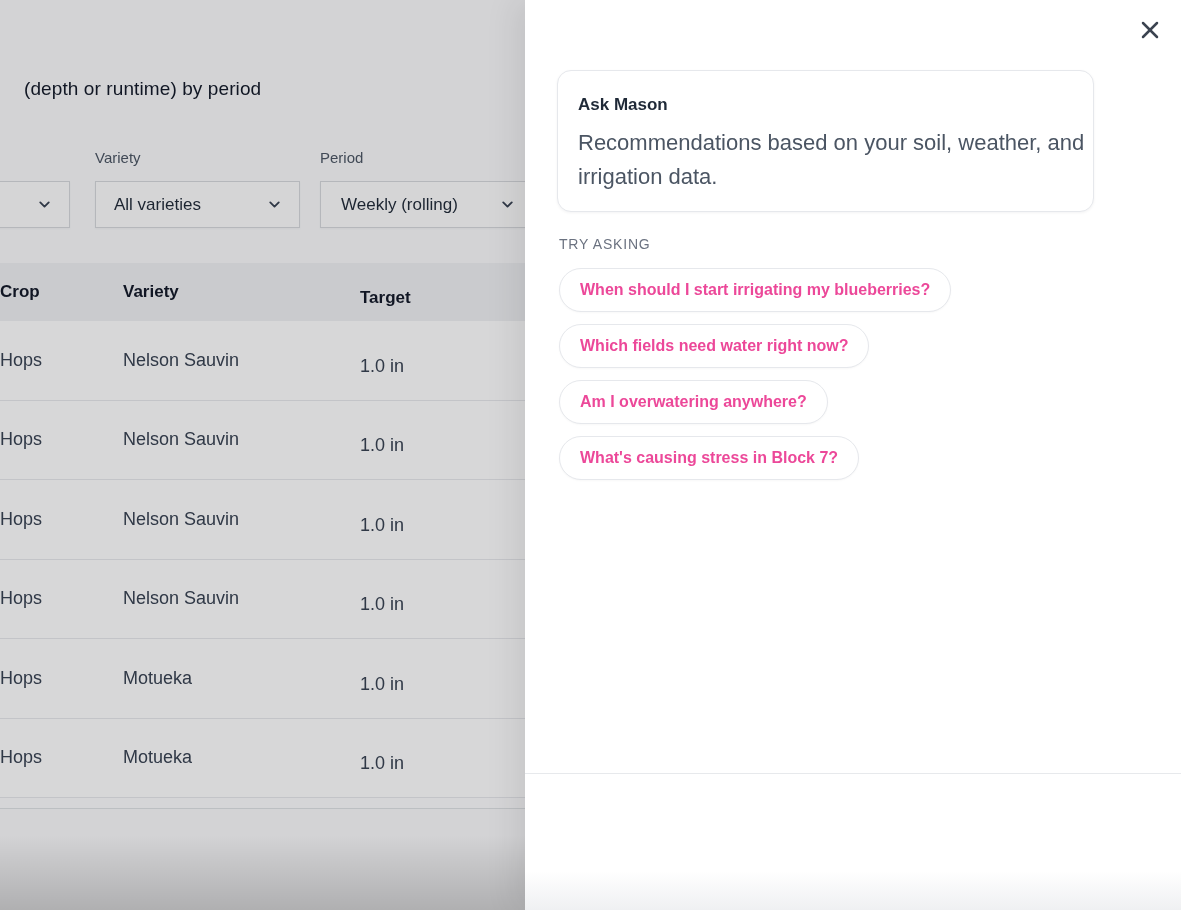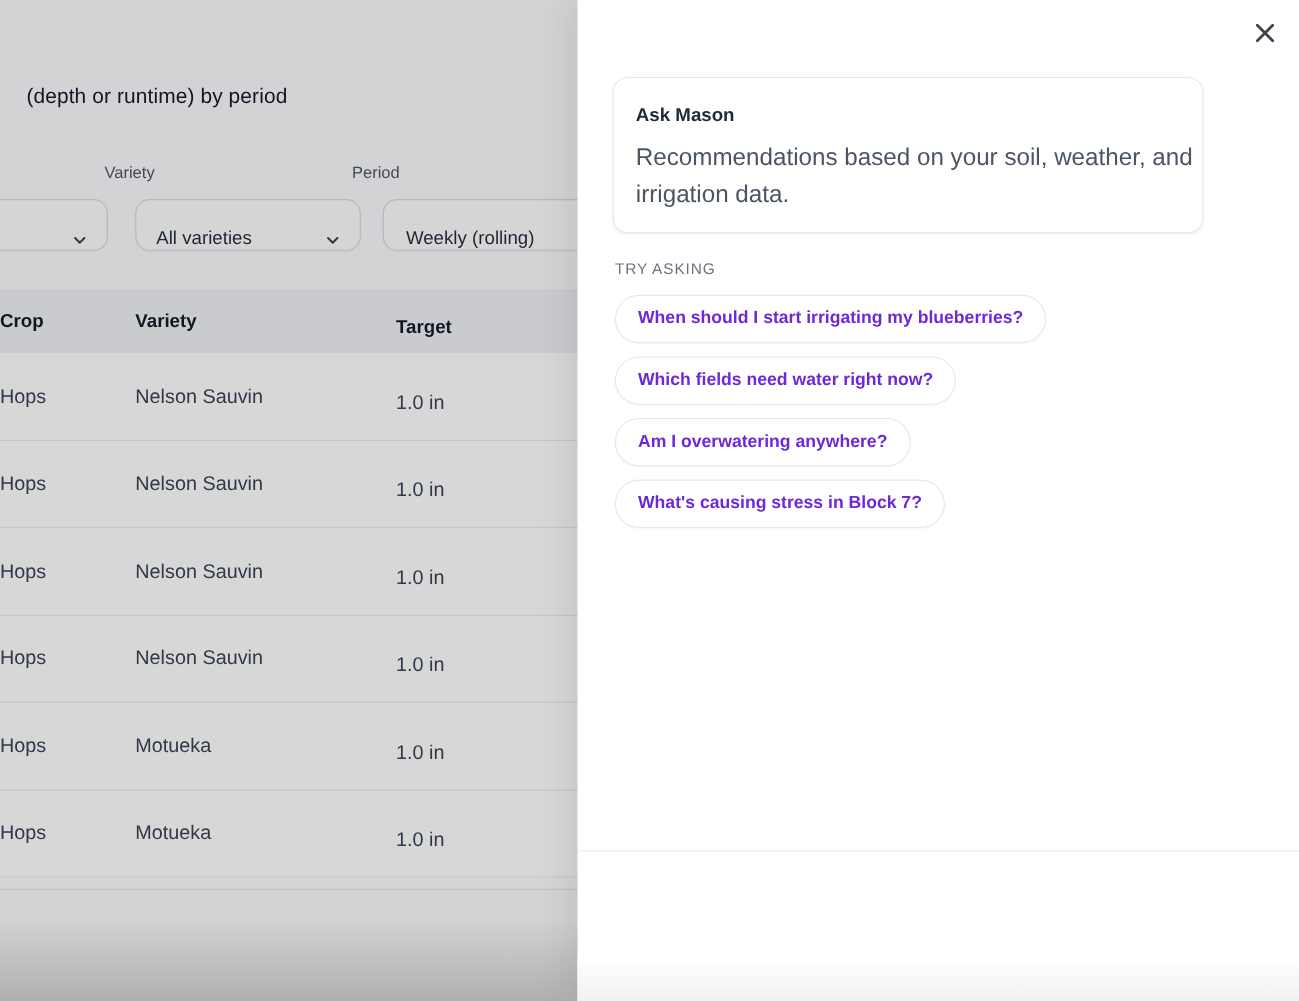--- a/index.html
+++ b/index.html
@@ -20,26 +20,25 @@
 
   .filter-label {
     position:absolute; top:149px;
     font-size:15px; color:#4b5563;
   }
   .lbl-variety { left:95px; }
   .lbl-period  { left:320px; }
 
   .dropdown {
     position:absolute; top:181px; height:47px;
-    background:#fdfdfd; border:1px solid #d6d9dd; border-radius:13px;
-    display:flex; align-items:flex-end; justify-content:space-between;
+    background:#fdfdfd; border:1px solid #d6d9dd; border-radius:0;
+    display:flex; align-items:center; justify-content:space-between;
     font-size:17px; font-weight:500; color:#1f2937;
     padding:0 16px 0 18px; white-space:nowrap;
     box-shadow:0 1px 2px rgba(0,0,0,.04);
-    margin-left:28px;
   }
   .dd-partial { left:-46px; width:116px; justify-content:flex-end; }
   .dd-variety { left:95px;  width:205px; }
   .dd-period  { left:320px; width:213px; padding-left:20px; }
   .chev { flex:0 0 auto; display:block; }
 
   
   .table { position:absolute; left:0; top:263px; width:1181px; }
   .t-head {
     height:58px; background:#f0f1f3; display:flex; align-items:center;
@@ -85,21 +84,21 @@
   .try-heading {
     position:absolute; left:34px; top:236px;
     font-size:14px; font-weight:500; letter-spacing:.8px; color:#6b7280;
   }
 
   .chips { position:absolute; left:34px; top:268px; display:flex; flex-direction:column; align-items:flex-start; gap:12px; }
   .chip {
     height:44px; padding:0 20px; background:#fff;
     border:1px solid #e6e8ec; border-radius:22px;
     font-family:"Liberation Sans", sans-serif;
-    font-size:16px; font-weight:600; color:#6d28d9;
+    font-size:16px; font-weight:600; color:#ec4899;
     display:flex; align-items:center; cursor:pointer; white-space:nowrap;
     box-shadow:0 1px 2px rgba(16,24,40,.03);
   }
 
   .panel-divider { position:absolute; left:0; right:0; top:773px; height:1px; background:#e7e9ec; }
 
   .composer {
     position:absolute; left:40px; top:815px; width:583px; height:56px;
     background:#edeff2; border-radius:16px; overflow:hidden;
     box-shadow:0 12px 20px -6px rgba(16,24,40,.10);

